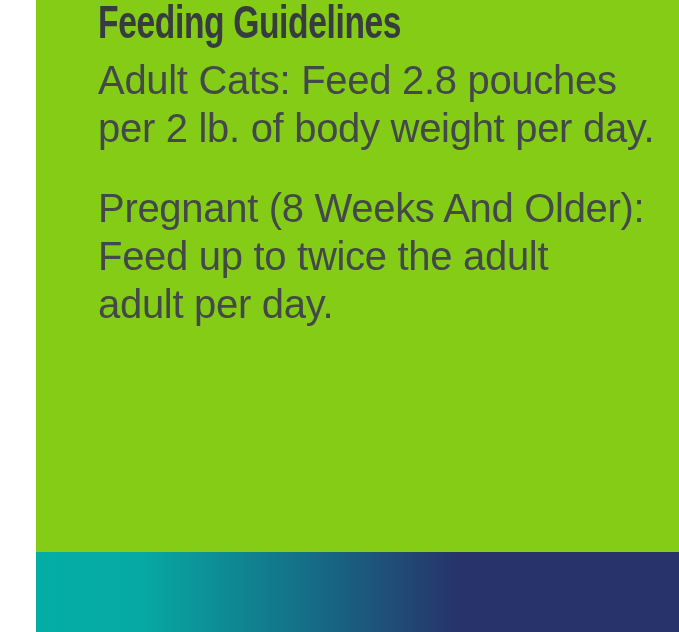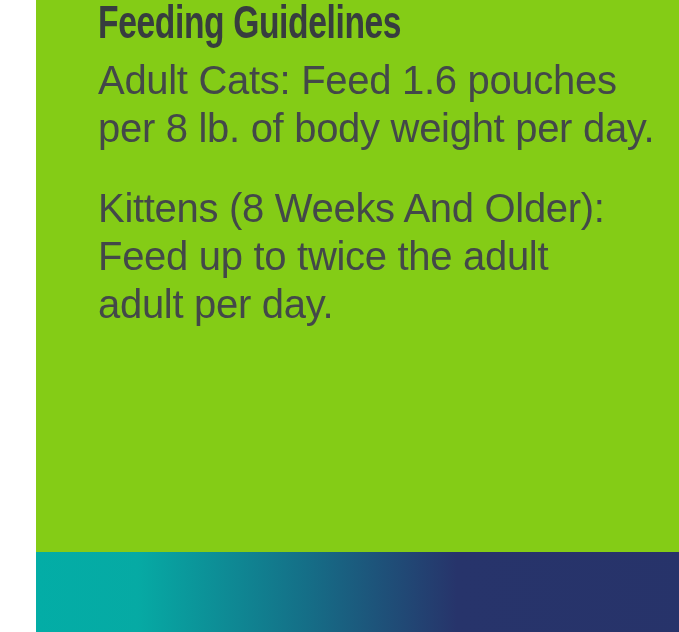--- a/index.html
+++ b/index.html
@@ -62,24 +62,24 @@
   }
 </style>
 </head>
 <body>
 
 <div class="frame" style="background: #84cc16; margin-left: 36px;">
   <div class="content">
     <h1 class="title" style="color: rgb(55, 61, 63);">Feeding Guidelines</h1>
     <div class="guidelines" style="color: rgb(67, 72, 73);">
         <div class="para">
-          <div class="line"><span class="seg bold">Adult Cats:</span><span class="seg"> Feed 1.6 pouches</span></div>
-          <div class="line"><span class="seg">per 8 lb. of body weight per day.</span></div>
+          <div class="line"><span class="seg bold">Adult Cats:</span><span class="seg"> Feed 2.8 pouches</span></div>
+          <div class="line"><span class="seg">per 2 lb. of body weight per day.</span></div>
         </div>
         <div class="para">
-          <div class="line"><span class="seg bold">Kittens</span><span class="seg"> (8 Weeks And Older):</span></div>
+          <div class="line"><span class="seg bold">Pregnant</span><span class="seg"> (8 Weeks And Older):</span></div>
           <div class="line"><span class="seg">Feed up to twice the adult</span></div>
           <div class="line"><span class="seg">adult per day.</span></div>
         </div>
       </div>
   </div>
   <div class="bar" style="background: linear-gradient(90deg, rgb(3, 173, 166) 0%, rgb(6, 170, 164) 15%, rgb(21, 110, 135) 40%, rgb(39, 52, 107) 62%, rgb(39, 51, 106) 100%);"></div>
 </div>
 
 </body></html>

